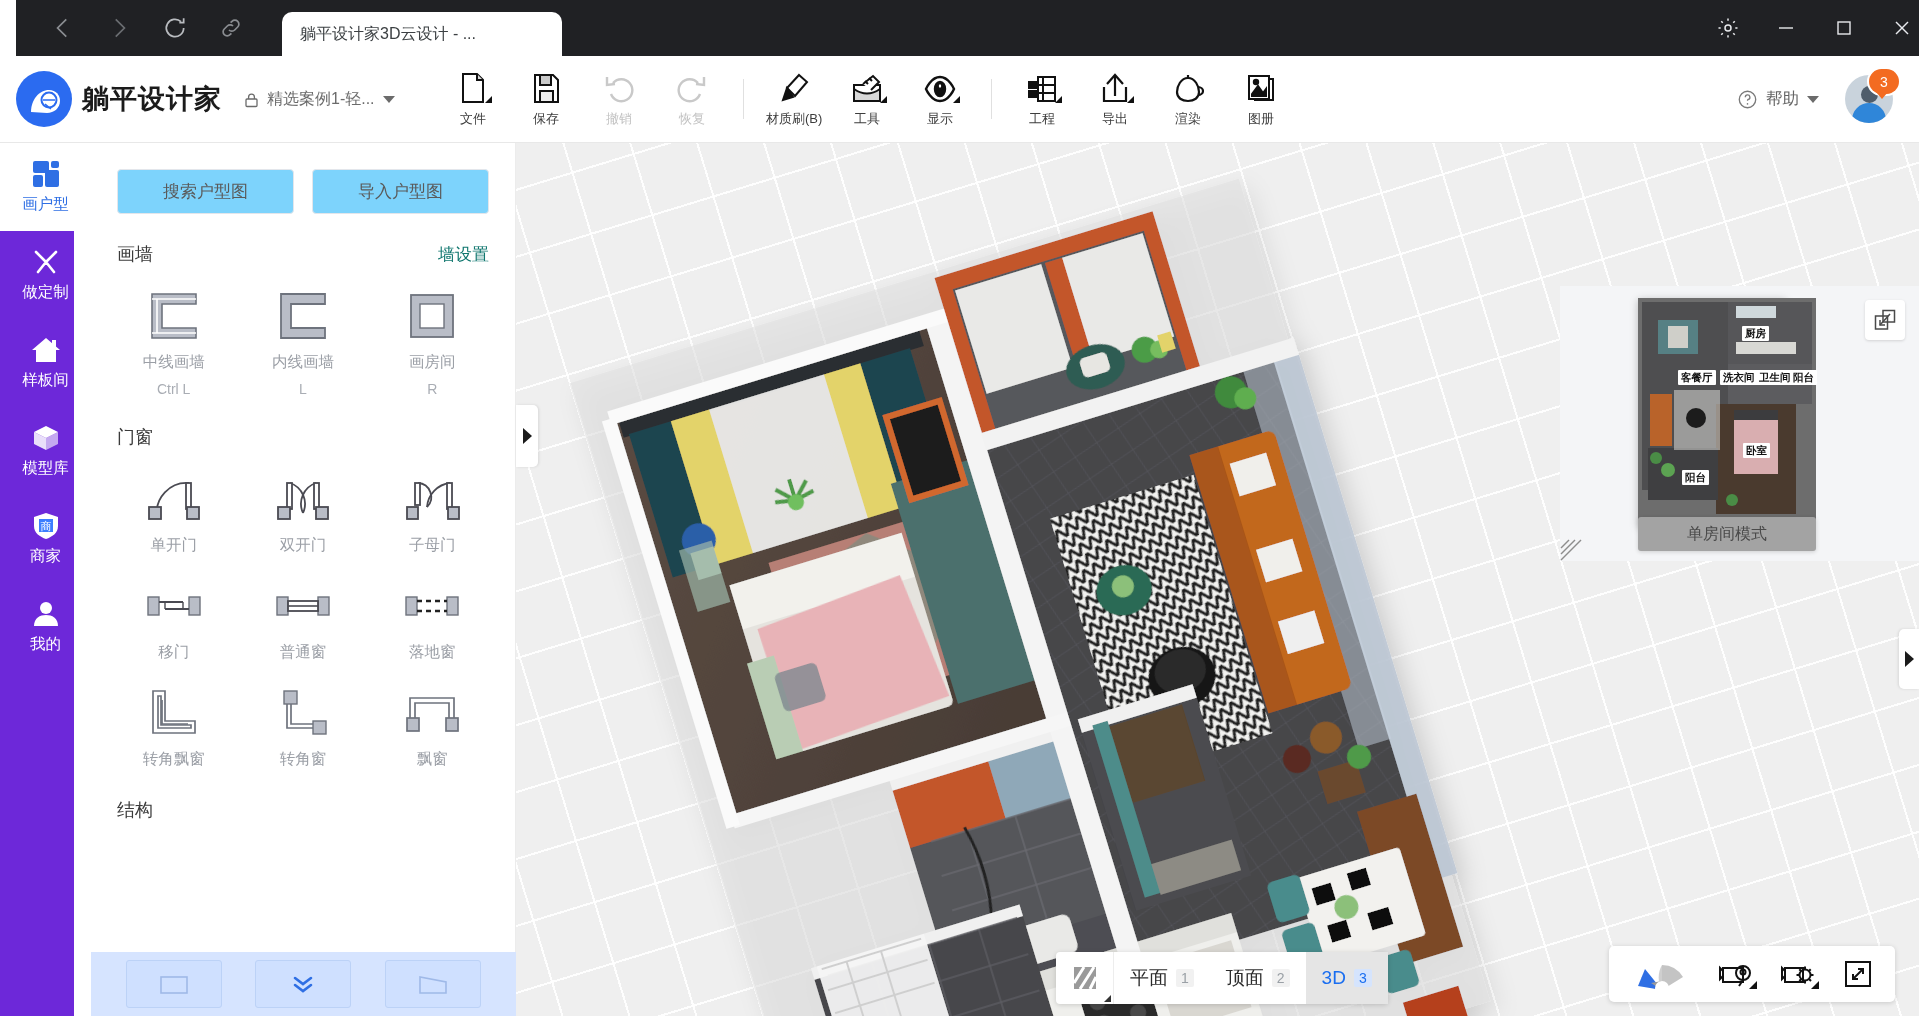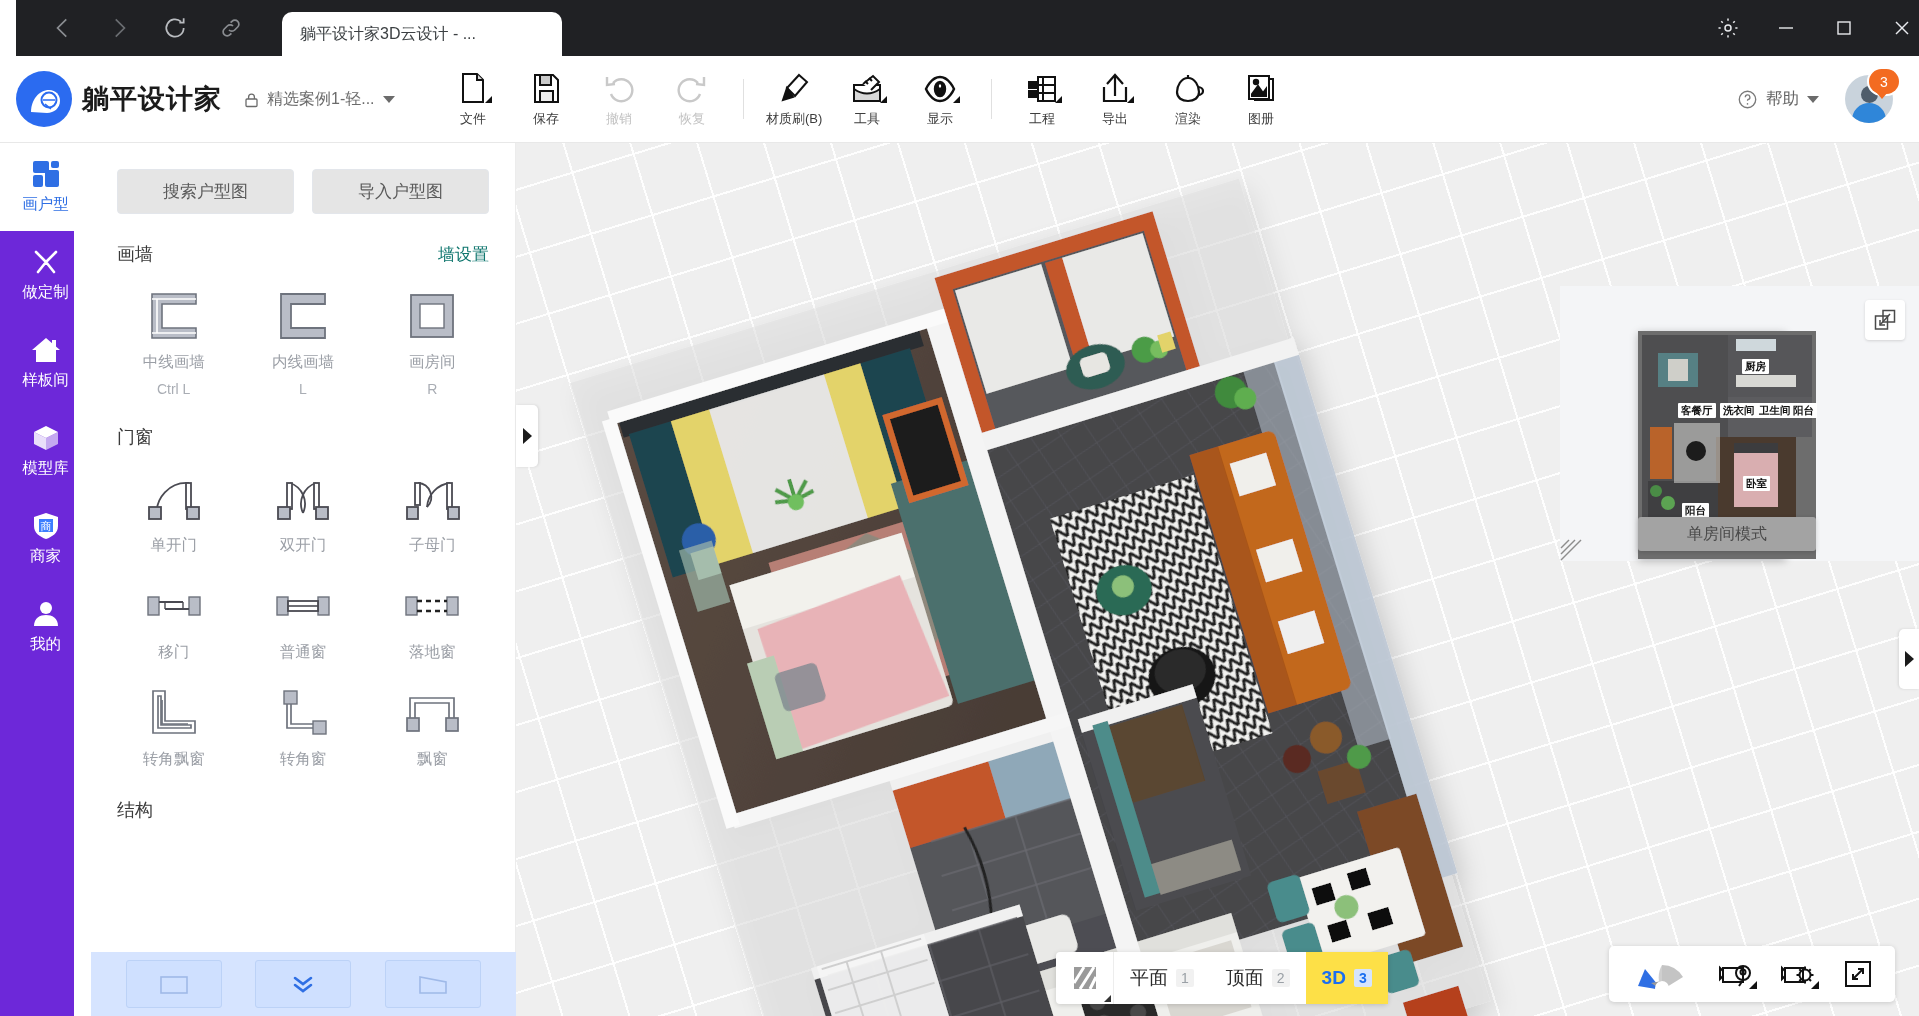--- a/index.html
+++ b/index.html
@@ -100,21 +100,21 @@
   .rail-item .ri { height:30px; display:flex;align-items:center;justify-content:center; }
 
   
   .panel {
     position:absolute; left:91px; top:143px; width:425px; height:873px;
     background:#fff; border-right:1px solid #ececec;
   }
   .panel-btns { display:flex; gap:18px; padding: 26px 26px 0 26px; }
   .pbtn {
     flex:1; height:45px; border:1px solid #e3e6eb; border-radius:4px;
-    background:#e5e5e5; color:#5a5a5a; font-size:17px;
+    background:#7dd3fc; color:#5a5a5a; font-size:17px;
     display:flex;align-items:center;justify-content:center; cursor:pointer;
   }
   .sec-head {
     display:flex; align-items:baseline; justify-content:space-between;
     padding: 28px 26px 0 26px;
   }
   .sec-title { font-size:18px; color:#3a3a3a; }
   .sec-action { font-size:17px; color:#0f766e; cursor:pointer; }
   .grid3 { display:grid; grid-template-columns: repeat(3,1fr); padding: 0 18px; }
   .cell {
@@ -168,21 +168,21 @@
     position:absolute; right:0; top:143px; width:359px; height:275px;
     background:#f4f5f7; z-index:7;
   }
   .mini-expand {
     position:absolute; right:14px; top:14px; width:40px; height:40px;
     background:#fff; border-radius:4px; box-shadow:0 1px 3px rgba(0,0,0,.14);
     display:flex;align-items:center;justify-content:center; cursor:pointer;
   }
   .mini-plan {
     position:absolute; left:78px; top:12px; width:148px; height:228px;
-    background:#4a4a4a; box-shadow:0 2px 8px rgba(0,0,0,.25);margin-top:33px;
+    background:#4a4a4a; box-shadow:0 2px 8px rgba(0,0,0,.25);
   }
   .mp-lbl {
     position:absolute; background:#fff; color:#111; font-size:10.5px;
     padding:1px 3px; border-radius:1px; white-space:nowrap; line-height:1.2;
     font-weight:700;
   }
   .mini-mode {
     position:absolute; left:78px; bottom:10px; width:178px; height:34px;
     background:#a3a3a3; border-radius:3px; box-shadow:0 1px 4px rgba(0,0,0,.16);
     display:flex;align-items:center;justify-content:center;
@@ -196,21 +196,21 @@
     background:#fff; border-radius:4px; box-shadow:0 1px 5px rgba(0,0,0,.16);
     display:flex; align-items:stretch; z-index:9;
   }
   .vt-icon { width:58px; display:flex;align-items:center;justify-content:center;
      border-right:1px solid #ededed; position:relative; cursor:pointer;}
   .vt {
     display:flex; align-items:center; gap:8px; padding: 0 16px;
     font-size:19px; color:#2b2b2b; cursor:pointer;
   }
   .vt .num { font-size:14px; color:#9aa0a6; background:#f1f1f1; border-radius:2px; padding:1px 5px; }
-  .vt.active { background:#fde047; color:#1a6ef0; font-weight:700; }
+  .vt.active { background:#e5e5e5; color:#1a6ef0; font-weight:400; }
   .vt.active .num { color:#1a6ef0; background:#d5e4fd; }
 
   
   .vcontrols {
     position:absolute; right:24px; bottom:14px; height:56px;
     background:#fff; border-radius:5px; box-shadow:0 1px 5px rgba(0,0,0,.16);
     display:flex; align-items:center; gap:26px; padding: 0 22px; z-index:9;
   }
   .vc { display:flex;align-items:center;justify-content:center; cursor:pointer; position:relative; }
 </style>

